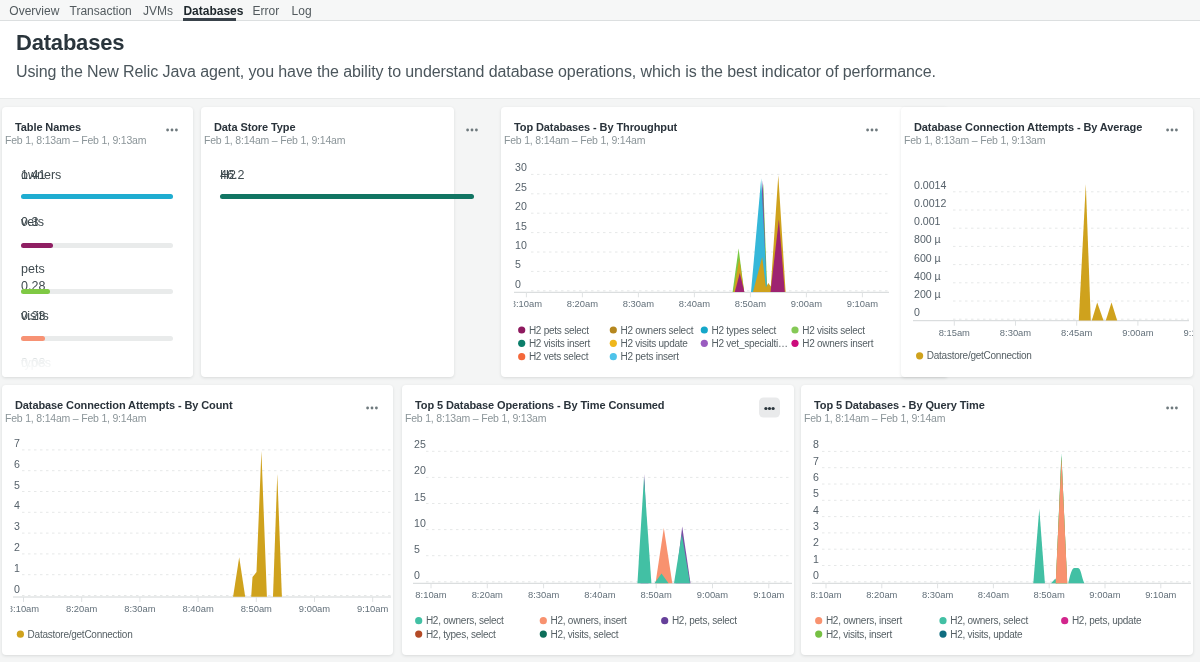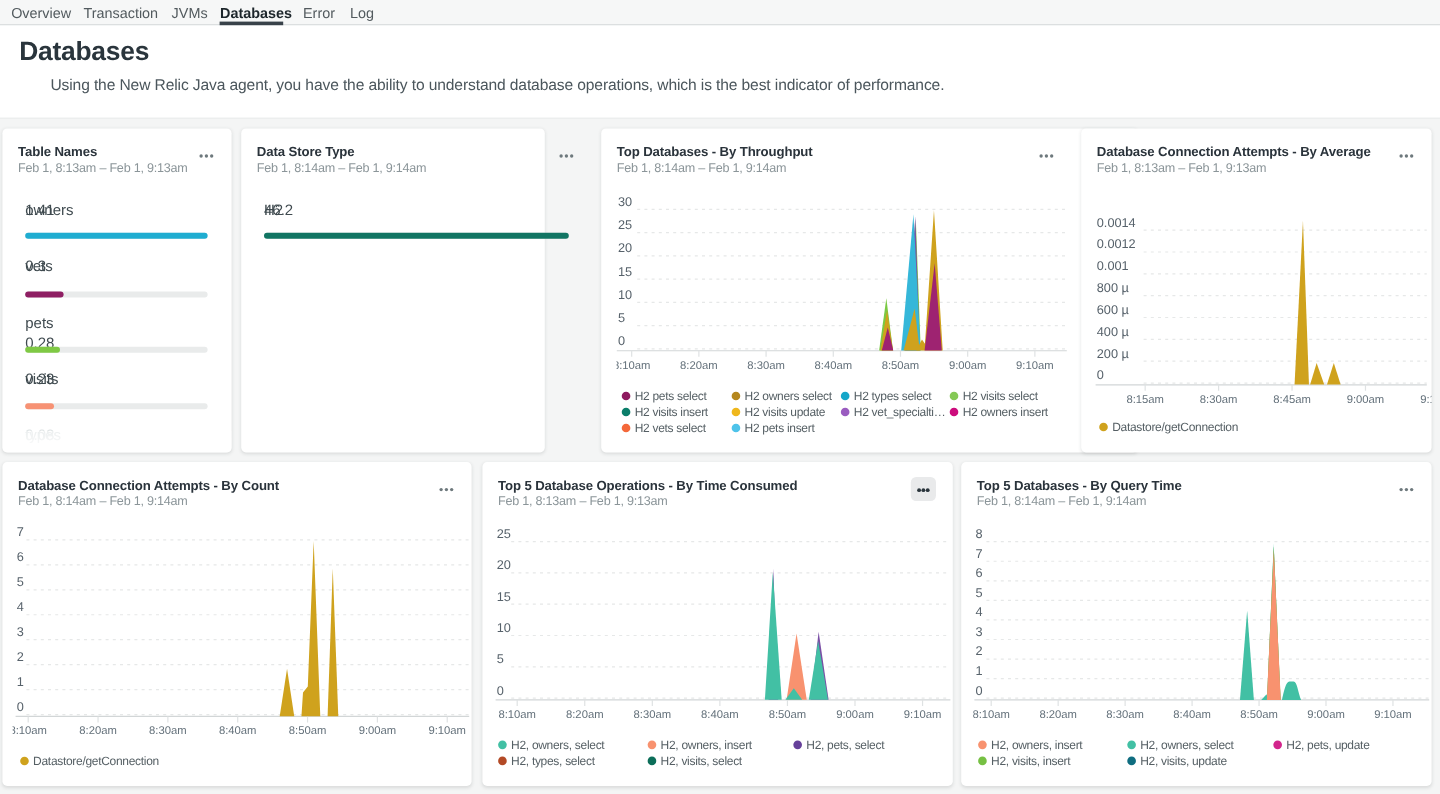--- a/index.html
+++ b/index.html
@@ -8,26 +8,26 @@
 .nav { position:absolute; left:0; top:0; width:1200px; height:21px;
         background:#f6f7f7; border-bottom:1px solid #dcdfe0; }
 .ni { position:absolute; top:4px; font-size:12px; color:#525a5e; }
 .ni.act { color:#1d262b; font-weight:bold; }
 .underline { position:absolute; left:183px; top:18px; width:53px; height:3px;
               background:#39424a; }
 .header { position:absolute; left:0; top:21px; width:1200px; height:78px;
            background:#fff; border-bottom:1px solid #e8eaea; }
 .h1 { position:absolute; left:16px; top:9px; font-size:22px; font-weight:bold;
        color:#2a353c; letter-spacing:-0.2px; }
-.desc { position:absolute; left:16px; top:42px; font-size:13px; letter-spacing:-0.1px; color:#4b565c;margin-left:26px; }
+.desc { position:absolute; left:16px; top:42px; font-size:16px; letter-spacing:-0.1px; color:#4b565c; }
 .card { position:absolute; background:#fff; border-radius:4px;
          box-shadow:0 1px 3px rgba(36,44,48,0.13); }
 .ct { position:absolute; left:13px; top:13.5px; font-size:11px; font-weight:bold;
        color:#2a333b; letter-spacing:-0.1px;text-align:center; }
-.cs { position:absolute; left:13px; top:27px; font-size:10.5px; letter-spacing:-0.2px; color:#8b9599;text-align:center; }
+.cs { position:absolute; left:3px; top:27px; font-size:10.5px; letter-spacing:-0.2px; color:#8b9599;text-align:center; }
 .blab { position:absolute; left:19px; font-size:12.5px; color:#3f4a4f; }
 .bval { position:absolute; left:19px; font-size:12.5px; color:#3f4a4f; text-align:left; }
 .btrack { position:absolute; left:19px; height:5px; border-radius:2.5px; background:#e9ebeb; }
 .bfill { position:absolute; left:19px; height:5px; border-radius:2.5px; }
 svg text { font-family:"Liberation Sans", sans-serif; }
 </style>
 </head>
 <body>
 <div class="header">
 <div class="h1">Databases</div>

